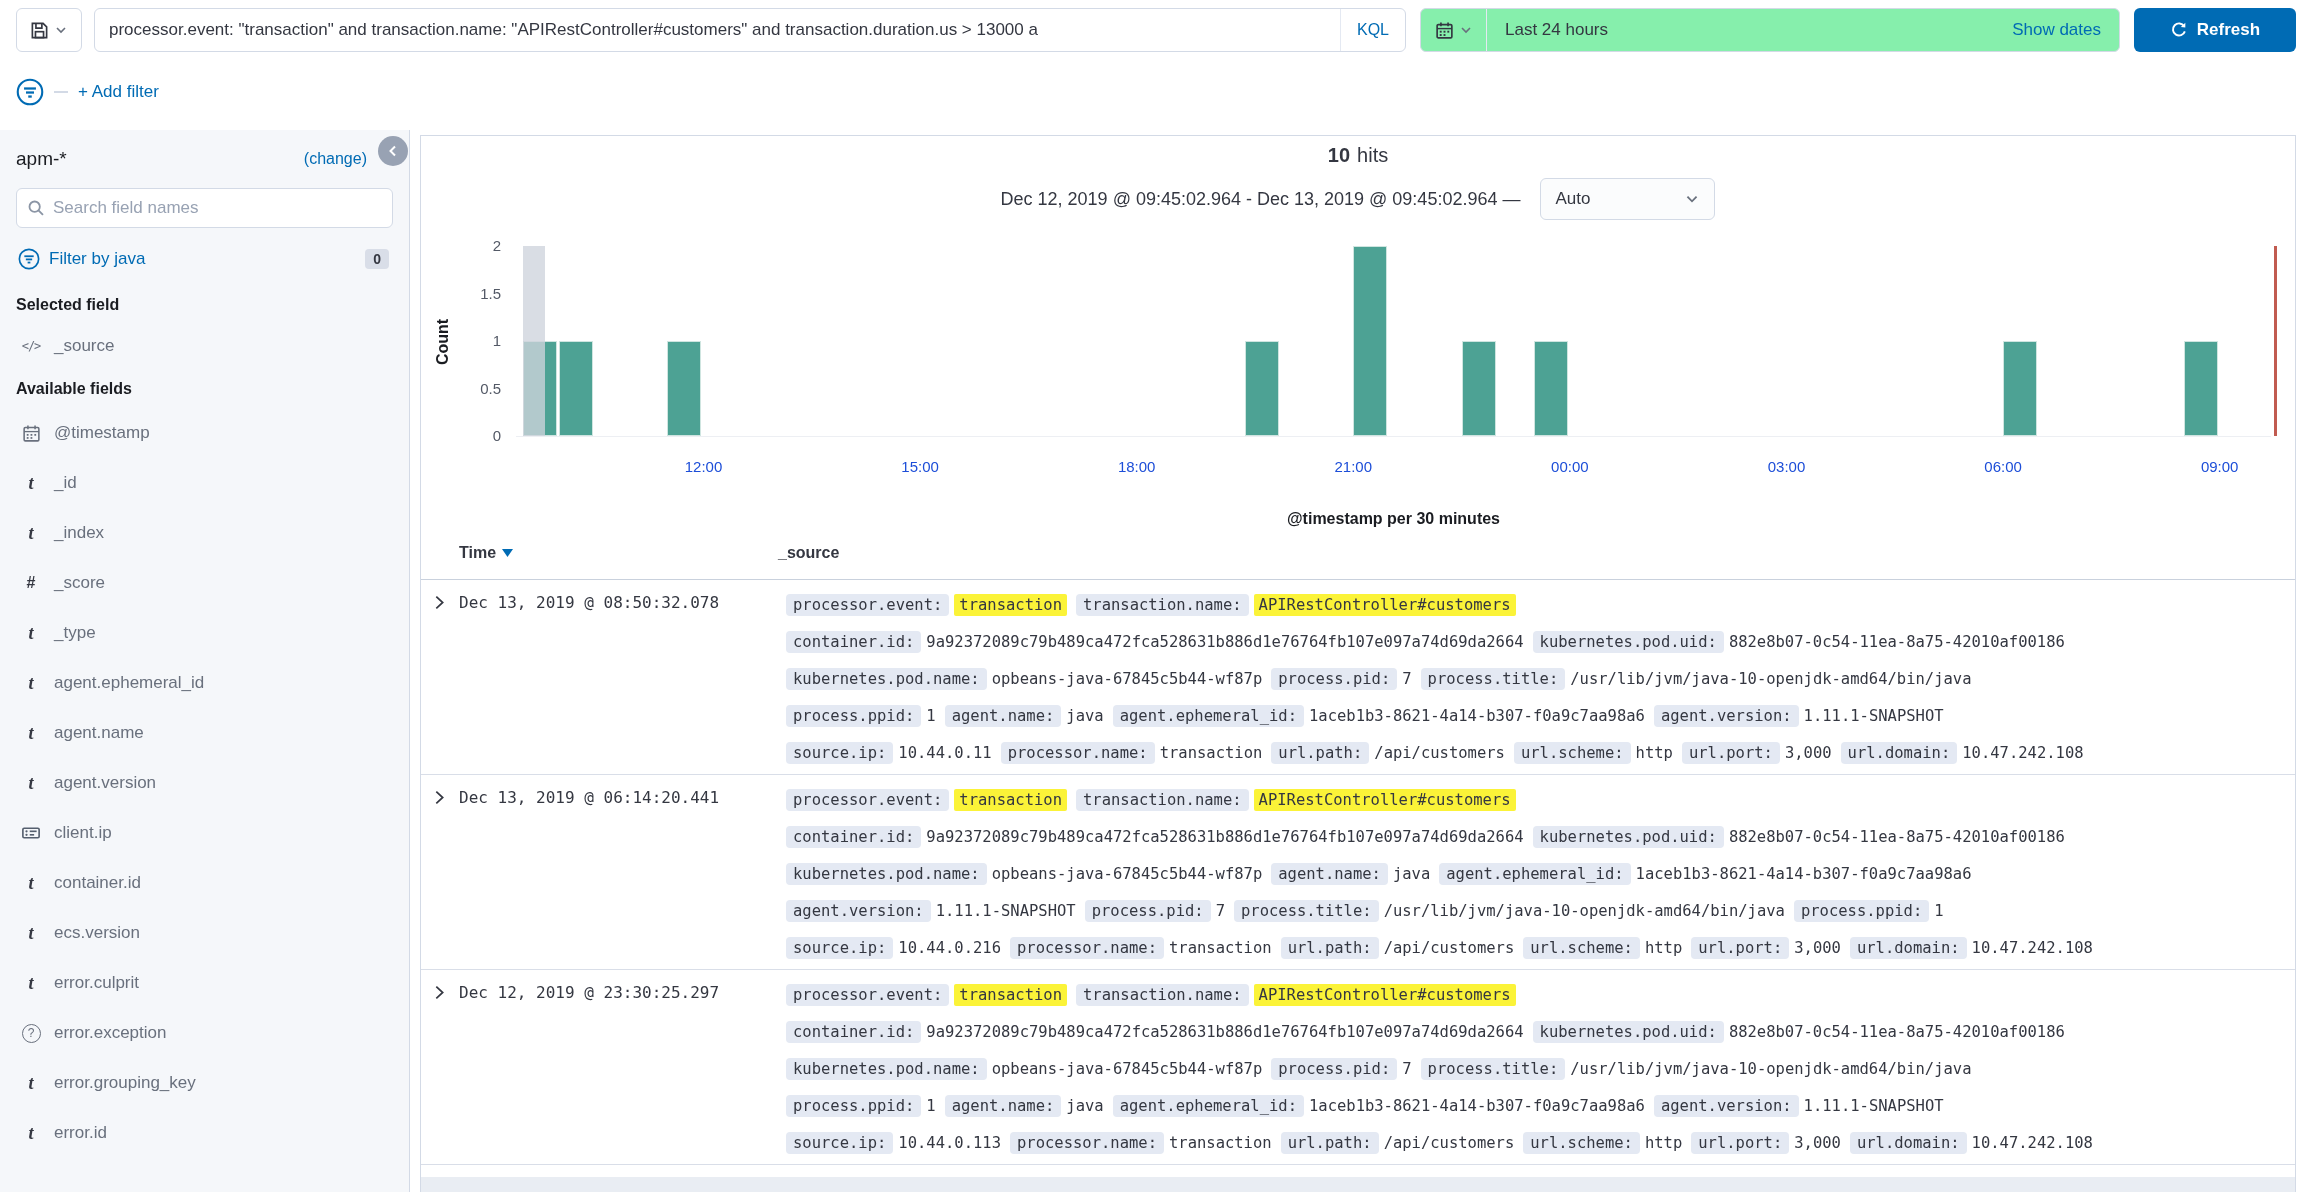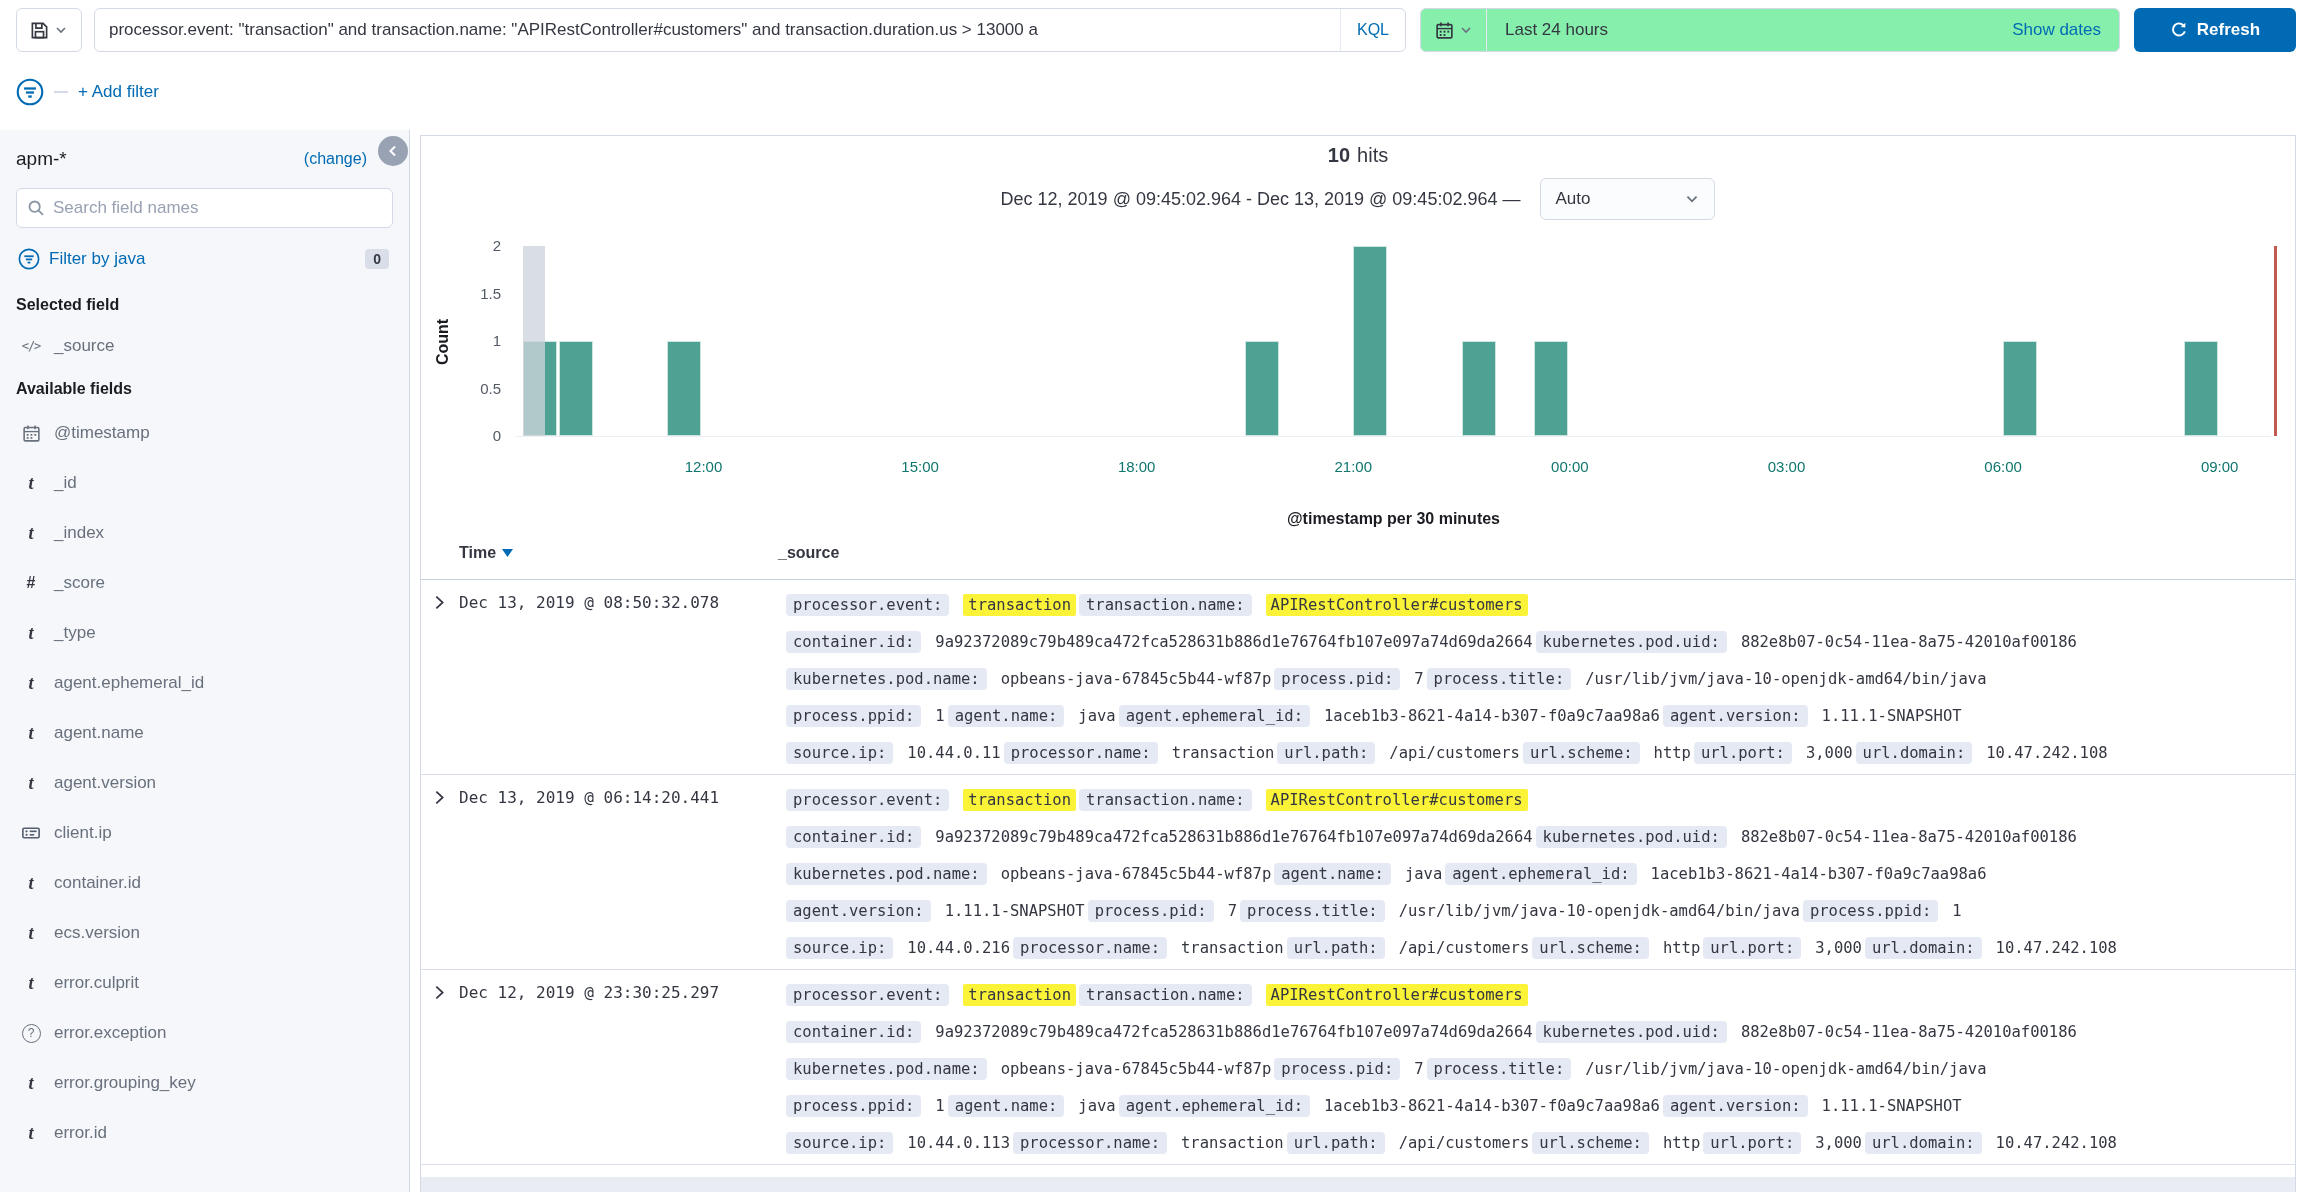--- a/index.html
+++ b/index.html
@@ -71,42 +71,42 @@
   #hits-row { left:0; right:0; top:4px; height:30px; display:flex; align-items:center; justify-content:center; gap:7px; }
   #hits-count { font-size:20px; font-weight:bold; }
   #hits-label { font-size:20px; }
   #subtitle-row { left:0; right:0; top:40px; height:46px; display:flex; align-items:center; justify-content:center; gap:20px; }
   #subtitle-text { font-size:18px; }
   #interval-select { width:175px; height:42px; border:1px solid #d3dae6; border-radius:6px; background:#fbfcfd;
     display:flex; align-items:center; justify-content:space-between; padding:0 14px; cursor:pointer; font-size:17px; }
 
   
   .ytick { position:absolute; width:60px; text-align:right; font-size:15px; color:#535966; }
-  .xtick { position:absolute; width:90px; text-align:center; font-size:15px; color:#0f766e; top:322px; }
+  .xtick { position:absolute; width:90px; text-align:center; font-size:15px; color:#1d4ed8; top:322px; }
   #count-label { position:absolute; left:-16px; top:195px; width:80px; height:22px; text-align:center;
     font-size:16px; font-weight:bold; color:#1a1c21; transform:rotate(-90deg); }
   #x-axis-title { position:absolute; left:95px; width:1755px; top:374px; text-align:center;
     font-size:16px; font-weight:bold; color:#1a1c21; }
   #baseline { position:absolute; left:95px; width:1755px; top:300px; height:1px; background:#edeff3; }
   .bar { position:absolute; background:#4da294; border:1px solid #cfe5e0; z-index:1; }
   #partial-bar { position:absolute; background:rgba(206,211,221,0.78); z-index:2; }
   #time-marker { position:absolute; width:3px; background:#c15b50; z-index:3; }
 
   
   #table-head { position:absolute; top:408px; left:0; right:0; height:30px; }
   #th-time { position:absolute; left:38px; font-size:16px; font-weight:bold; cursor:pointer; display:flex; gap:6px; align-items:center;}
   #th-source { position:absolute; left:357px; font-size:16px; font-weight:bold; }
   #head-sep { position:absolute; top:443px; left:0; right:0; height:1px; background:#c9d1dd; }
   #rows { position:absolute; top:444px; left:0; right:0; }
   .doc-row { position:relative; height:195px; border-bottom:1px solid #d9dee8; background:#fff; }
   .expand-caret { position:absolute; left:10px; top:14px; background:none; border:none; cursor:pointer; }
   .doc-time { position:absolute; left:38px; top:13px; font-family:"DejaVu Sans Mono",monospace; font-size:16px; }
   .doc-lines { position:absolute; left:365px; right:12px; top:6px; }
   .doc-line { height:37px; display:flex; align-items:center; white-space:nowrap; overflow:hidden; }
-  .pair { display:flex; align-items:center; gap:14px; margin-right:3px;
+  .pair { display:flex; align-items:center; gap:5px; margin-right:9px;
     font-family:"DejaVu Sans Mono",monospace; font-size:15.5px; }
   .pill { background:#e4e9f3; border-radius:4px; padding:2px 7px; color:#343741; }
   .pval { color:#343741; }
   .pval.hl { background:#fbf338; padding:2px 5px; border-radius:2px; }
   #next-row-strip { position:absolute; top:1041px; height:16px; left:0; right:0; background:#e9edf3; }
 </style>
 </head>
 <body>
 
 <div class="abs" id="save-btn">

